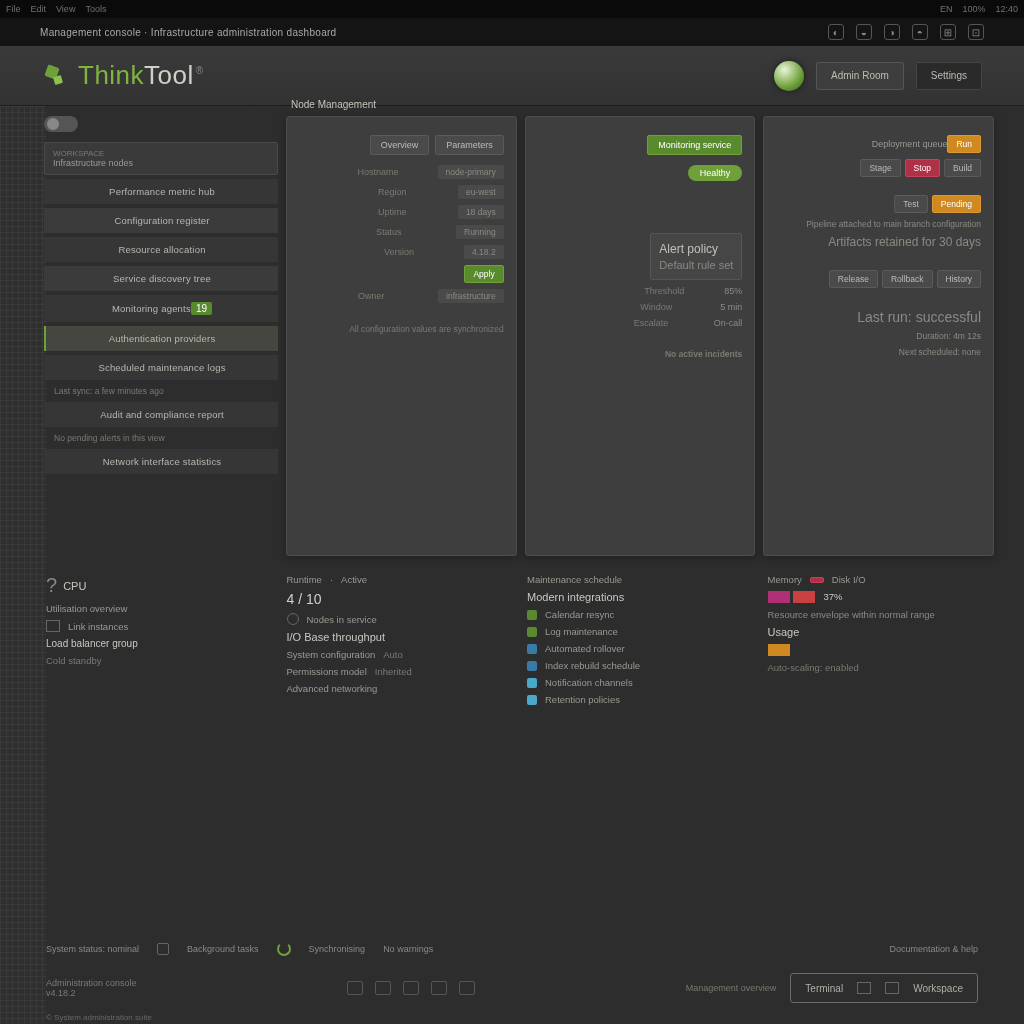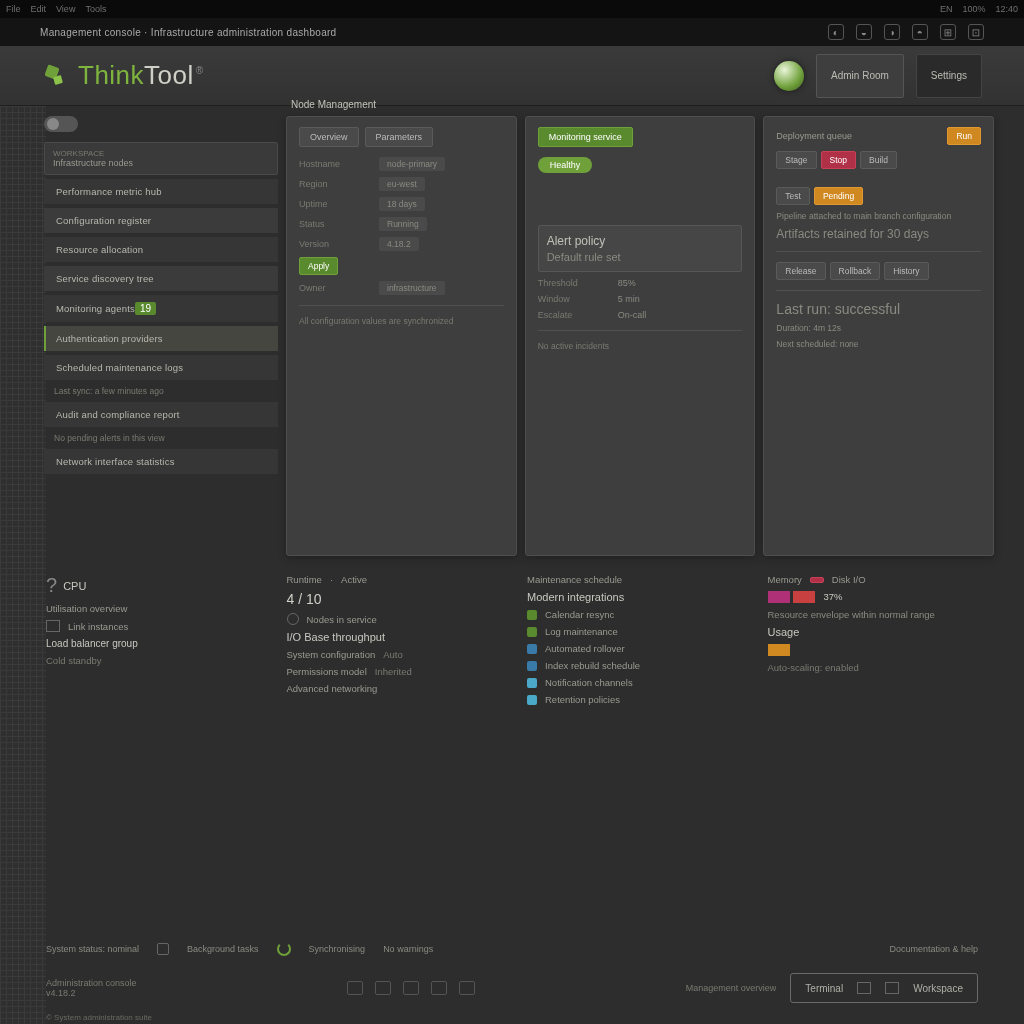--- a/index.html
+++ b/index.html
@@ -58,21 +58,21 @@
   .brand .t1 { color:#7fb53e; font-weight: 400; }
   .brand .t2 { color:#d0d0c8; font-weight: 300; }
   .brand sup { font-size: 10px; color:#888; margin-left:2px; }
   .header .spacer { flex:1; }
   .header .orb {
     width: 30px; height: 30px; border-radius: 50%;
     background: radial-gradient(circle at 35% 30%, #e8f5d8, #6fa03a 60%, #3d5a1f);
     box-shadow: 0 0 6px rgba(0,0,0,.5);
   }
   .hbtn {
-    height: 44px; padding: 0 14px; background:#3e3e3e; border:1px solid #555;
+    height: 28px; padding: 0 14px; background:#3e3e3e; border:1px solid #555;
     color:#bcbcb4; font-size: 10px; display:flex; align-items:center;
     border-radius: 2px; cursor:pointer;
   }
   .hbtn.dark { background:#2a2a2a; border-color:#444; }
 
   
   .grid-bg {
     background-image:
       linear-gradient(#3a3a3a 1px, transparent 1px),
       linear-gradient(90deg, #3a3a3a 1px, transparent 1px);
@@ -107,39 +107,40 @@
     content:""; position:absolute; width:12px; height:12px; background:#888;
     border-radius:50%; top:2px; left:3px;
   }
   .sidecard {
     background:#3a3a3a; border:1px solid #4a4a4a; border-radius:2px;
     padding: 6px 8px; font-size:9px; color:#9a9a92;
   }
   .siderow {
     background:#3b3b3b; border-left:2px solid transparent;
     padding: 7px 10px; font-size:10px; color:#b8b8b0;
-    display:flex; justify-content:flex-start; align-items:center;
+    display:flex; justify-content:center; align-items:center;
     cursor:pointer;
   }
   .siderow:nth-child(odd){ background:#363636; }
   .siderow.active { background:#464640; border-left-color:#6fa03a; }
   .siderow .badge {
     font-size:10px; padding:1px 5px; background:#5a8a2e; color:#fff;
     border-radius:2px;
   }
   .siderow .t { font-size:9.5px; letter-spacing:.2px; }
   .sidebar .sub { font-size:8.5px; color:#7a7a72; padding:2px 10px; }
 
   
   .panels { flex:1; display:flex; gap:8px; }
   .panel {
     flex:1; background:#3e3e3e; border:1px solid #4e4e4e; border-radius:3px;
-    padding: 10px 12px; display:flex; flex-direction:column; gap:6px;
+    padding: 18px 12px; display:flex; flex-direction:column; gap:6px;
     position:relative;
     box-shadow: 0 2px 8px rgba(0,0,0,.3);
+    align-items: flex-end;
   }
   .panel h4 {
     font-size:10px; color:#c4c4bc; font-weight:500; margin-bottom:4px;
     position:absolute; top:-18px; left:4px;
   }
   .tabs { display:flex; gap:6px; margin-bottom:4px; }
   .tab {
     padding:4px 10px; background:#4a4a4a; border:1px solid #5a5a5a;
     font-size:9px; border-radius:2px; color:#bbb; cursor:pointer;
   }
@@ -361,21 +362,21 @@
           </div>
         <div class="kv">
             <span class="k">Window</span>
             <span>5 min</span>
           </div>
         <div class="kv">
             <span class="k">Escalate</span>
             <span>On-call</span>
           </div>
         <div class="thinline"></div>
-        <div style="font-size:8.5px;color:#7a7a72;">No active incidents</div>
+        <div style="font-size:8.5px;color:#7a7a72;font-weight:bold;">No active incidents</div>
       </div>
 
       <div class="panel">
         <div style="display:flex;justify-content:space-between;align-items:center;">
           <span style="font-size:9px;color:#9a9a92;">Deployment queue</span>
           <div class="minibtn orange">Run</div>
         </div>
         <div class="btnrow">
           <div class="minibtn">Stage</div>
           <div class="minibtn red">Stop</div>

